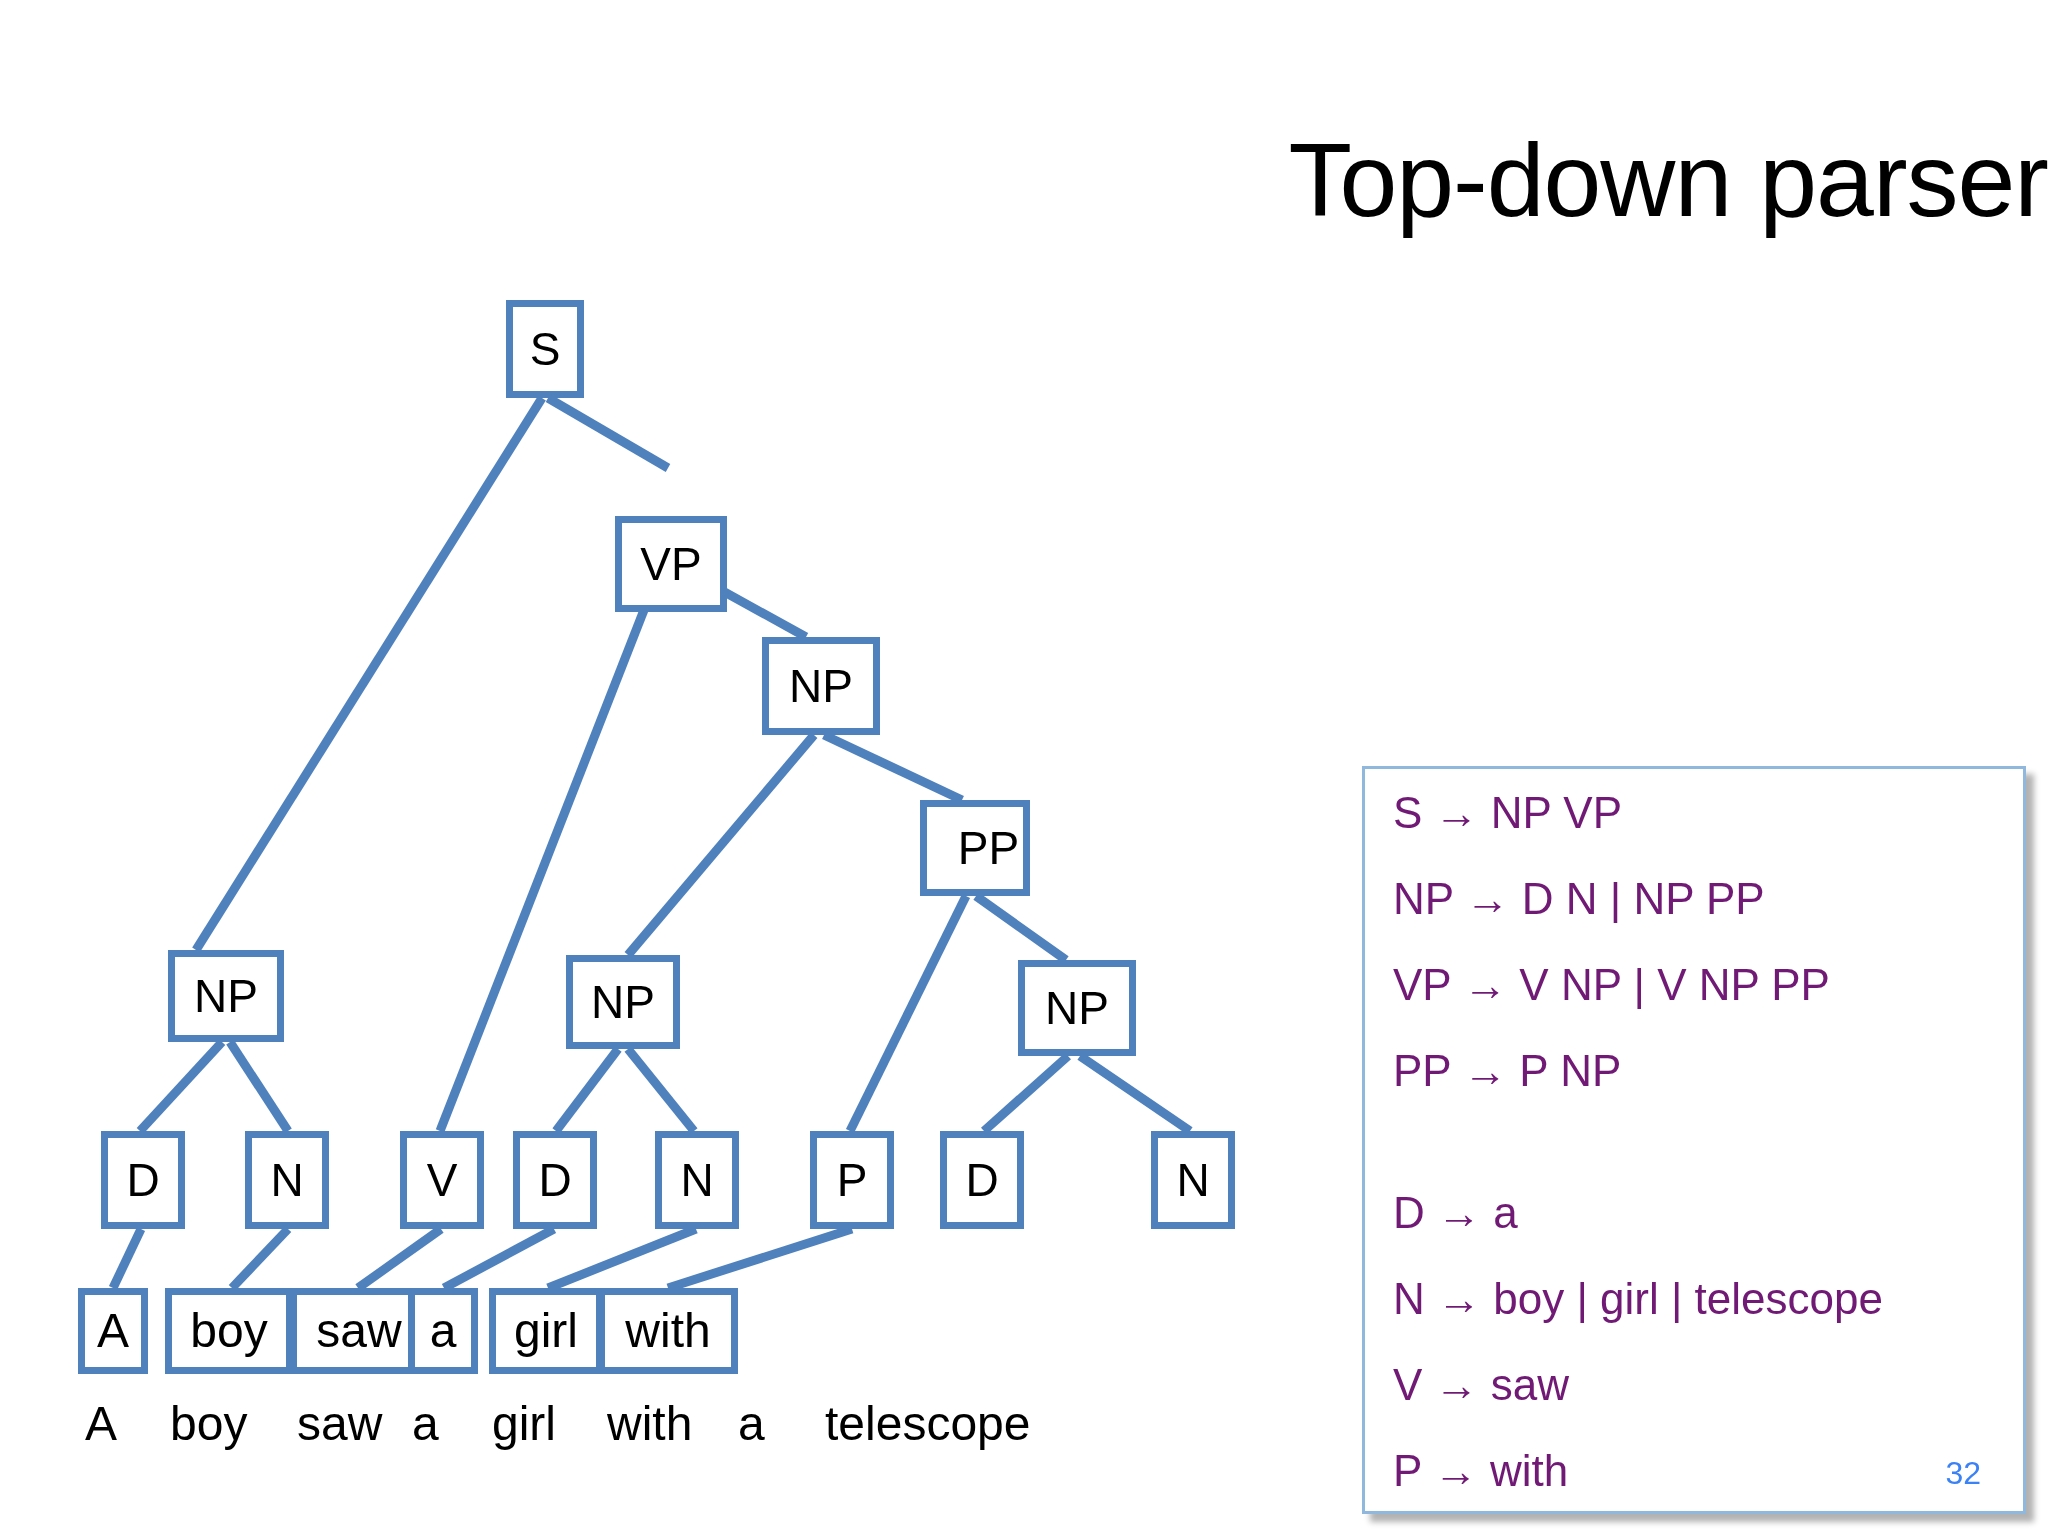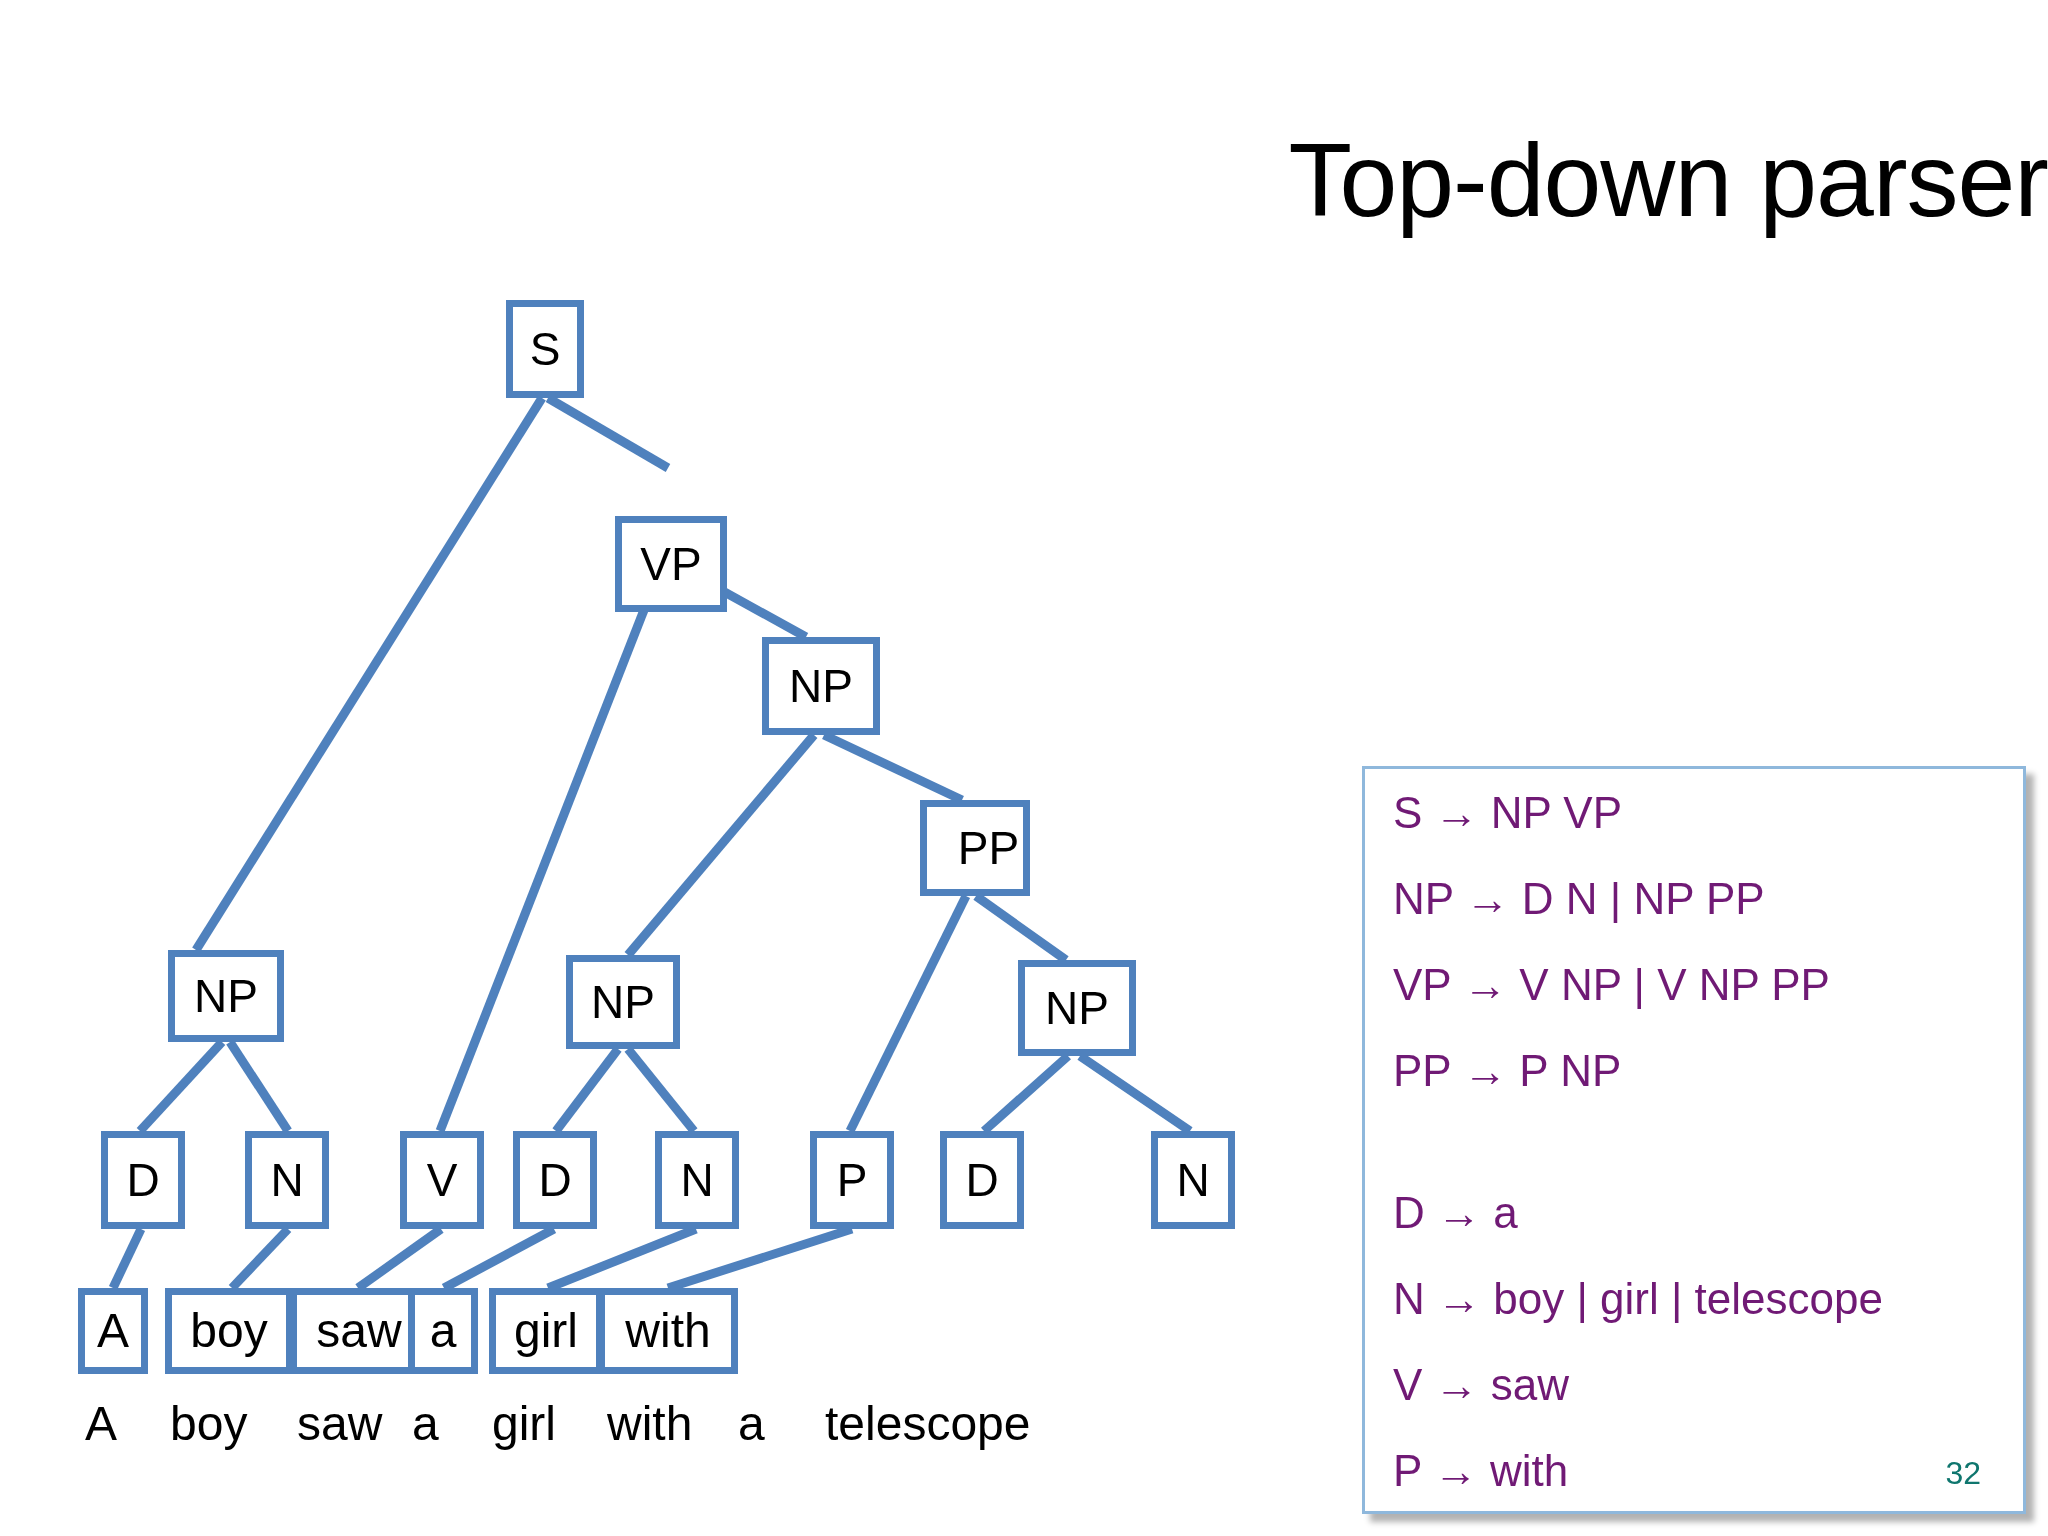--- a/index.html
+++ b/index.html
@@ -108,21 +108,21 @@
   }
   .grammar-rule.spacer {
     height: 24px;
     margin-bottom: 32px;
   }
   #slide-number {
     position: absolute;
     right: 42px;
     bottom: 22px;
     font-size: 32px;
-    color: #0f766e;
+    color: #3b82f6;
     line-height: 1;
   }
 </style>
 </head>
 <body>
 
 <div id="slide-title">Top-down parser</div>
 
 <div id="parse-tree">
   <svg id="tree-edges" viewBox="0 0 1340 1536" width="1340" height="1536">

